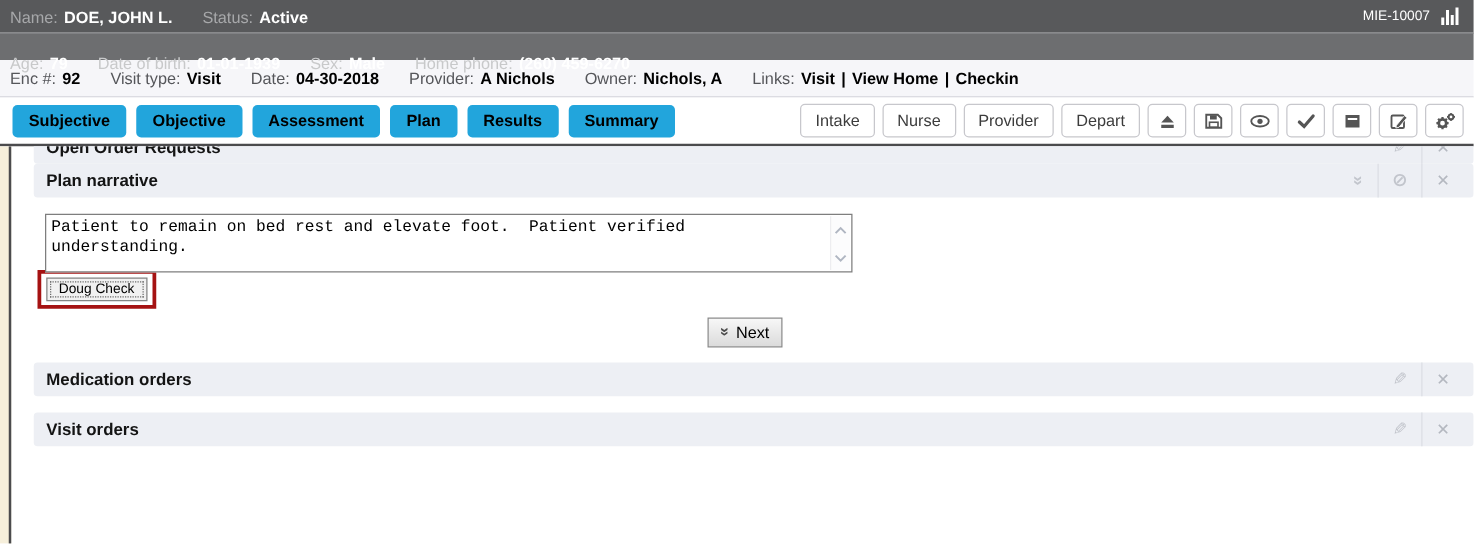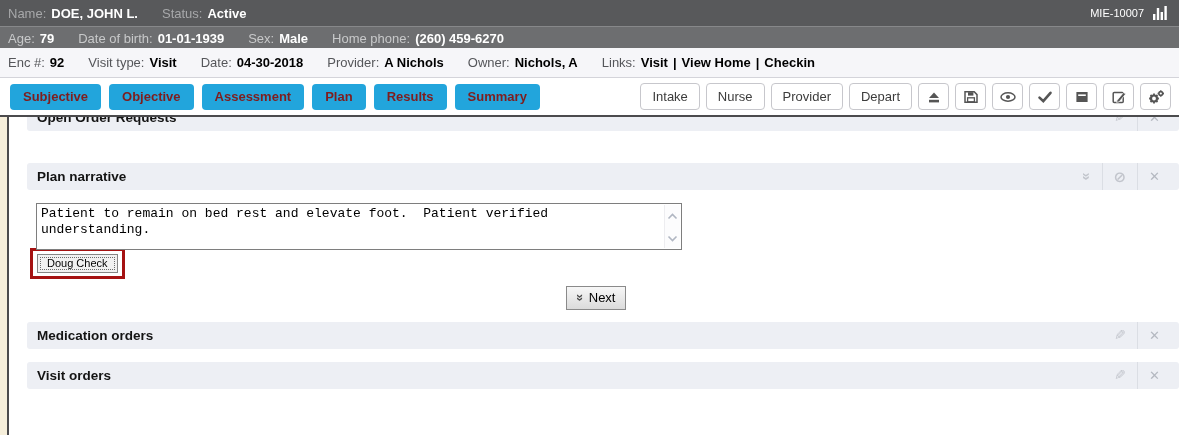--- a/index.html
+++ b/index.html
@@ -9,21 +9,21 @@
     font-family:"Liberation Sans","DejaVu Sans",sans-serif;
     font-size:13px; color:#000;
   }
   
   .bar1 {
     height:26px; background:#58595b; color:#fff;
     display:flex; align-items:center; padding:0 10px 0 8px;
   }
   .bar2 {
     height:22px; background:#6d6e70; color:#fff; border-top:1px solid #87888a;
-    display:flex; align-items:center; padding:1px 10px 0 8px;
+    display:flex; align-items:flex-start; padding:16px 10px 0 8px;
   }
   .bar3 {
     height:30px; background:#f6f6f9; border-bottom:1px solid #d4d4da;
     display:flex; align-items:center; padding:0 10px 0 8px;
   }
   .lbl1 { color:#a7a8aa; margin-right:5px; }
   .lbl2 { color:#c8c9ca; margin-right:5px; }
   .lbl3 { color:#55565a; margin-right:5px; }
   .val  { font-weight:bold; }
   .pair { display:flex; align-items:center; margin-right:24px; white-space:nowrap; }
@@ -31,21 +31,21 @@
   .sysid { font-size:11px; color:#fff; margin-right:8px; }
   .links { font-weight:bold; }
   .links span[data-name^="link-"] { cursor:pointer; }
   .linksep { font-weight:bold; margin:0 5px; }
   
   .toolbar {
     height:37px; background:#fff; display:flex; align-items:center;
     padding:0 8px 0 10px; gap:8px;
   }
   .btn-blue {
-    background:#22a5dc; color:#7f1d1d; font-weight:bold; font-size:13px;
+    background:#22a5dc; color:#000000; font-weight:bold; font-size:13px;
     border:none; border-radius:4px; padding:6px 13px; height:26px;
     display:flex; align-items:center; cursor:pointer; white-space:nowrap;text-align:center;
   }
   .right-group { margin-left:auto; display:flex; align-items:center; gap:6px; }
   .btn-white {
     background:#fff; color:#3c3c3c; font-size:13px;
     border:1px solid #c7c7cc; border-radius:4px; padding:5px 11px; height:27px;
     display:flex; align-items:center; cursor:pointer; white-space:nowrap;
   }
   .btn-icon {
@@ -60,21 +60,21 @@
     background:#fff; overflow:hidden;
   }
   .beige-strip {
     position:absolute; left:0; top:0; bottom:0; width:9px;
     background:#f6efdb; border-right:2px solid #4b4b4d;
   }
   .content-inner { margin-left:13px; height:100%; overflow:hidden; }
   .sec-header {
     margin-left:14px; height:27px; background:#edeff4; border-radius:3px;
     display:flex; align-items:center; padding:0 8px 0 10px;
-    font-weight:bold; font-size:13.5px; color:#141414;margin-top:32px;
+    font-weight:bold; font-size:13.5px; color:#141414;
   }
   .sec-header.clipped { margin-top:-13px; }
   .hdr-icons { margin-left:auto; display:flex; align-items:center; }
   .hdr-icon {
     color:#c2c5cc; font-size:14px; padding:0 11px; cursor:pointer; line-height:27px;
     user-select:none;
   }
   .hdr-icon + .hdr-icon { border-left:1px solid #dbdee4; }
   .icon-x { color:#b4b8c0; font-weight:bold; font-size:13px; }
   .icon-pencil { display:inline-block; transform:scaleX(-1); }

